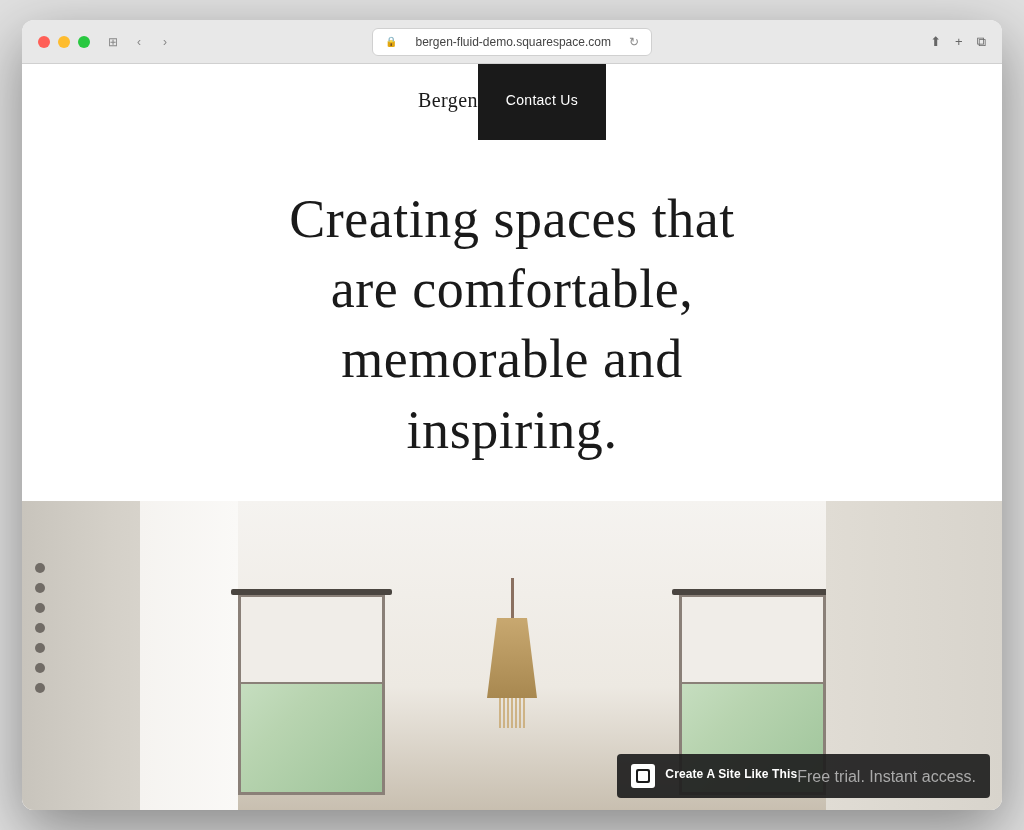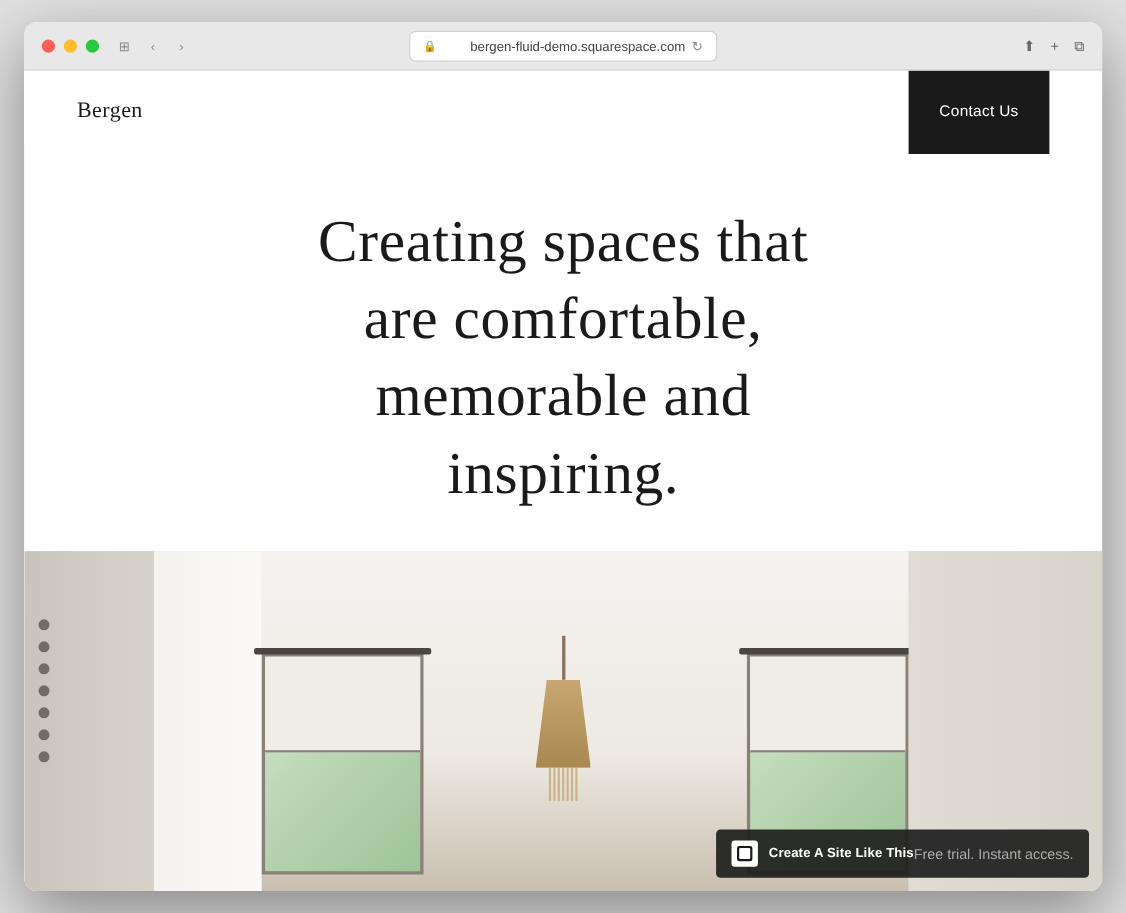--- a/index.html
+++ b/index.html
@@ -84,21 +84,21 @@
 
     .url-bar-lock {
       font-size: 10px;
       color: #888;
     }
 
     .url-bar-text {
       font-size: 12px;
       color: #444;
       flex: 1;
-      text-align: right;
+      text-align: center;
     }
 
     .url-bar-refresh {
       font-size: 12px;
       color: #888;
     }
 
     .titlebar-actions {
       margin-left: auto;
       display: flex;
@@ -116,21 +116,21 @@
       background: #ffffff;
       overflow: hidden;
       display: flex;
       flex-direction: column;
     }
 
     
     .site-navbar {
       display: flex;
       align-items: center;
-      justify-content: space-between;
+      justify-content: center;
       padding: 0 48px;
       height: 72px;
       background: #fff;
       flex-shrink: 0;
     }
 
     .site-logo {
       font-size: 20px;
       font-weight: 400;
       color: #1a1a1a;
@@ -432,21 +432,21 @@
     }
 
     .ss-title {
       font-size: 12px;
       font-weight: 600;
       color: #fff;
       letter-spacing: 0.01em;
     }
 
     .ss-subtitle {
-      font-size: 13px;
+      font-size: 16px;
       color: #aaa;
       margin-top: 1px;
     }
   </style>
 </head>
 <body>
 
 <div class="mac-window">
 
   <div class="mac-titlebar">

